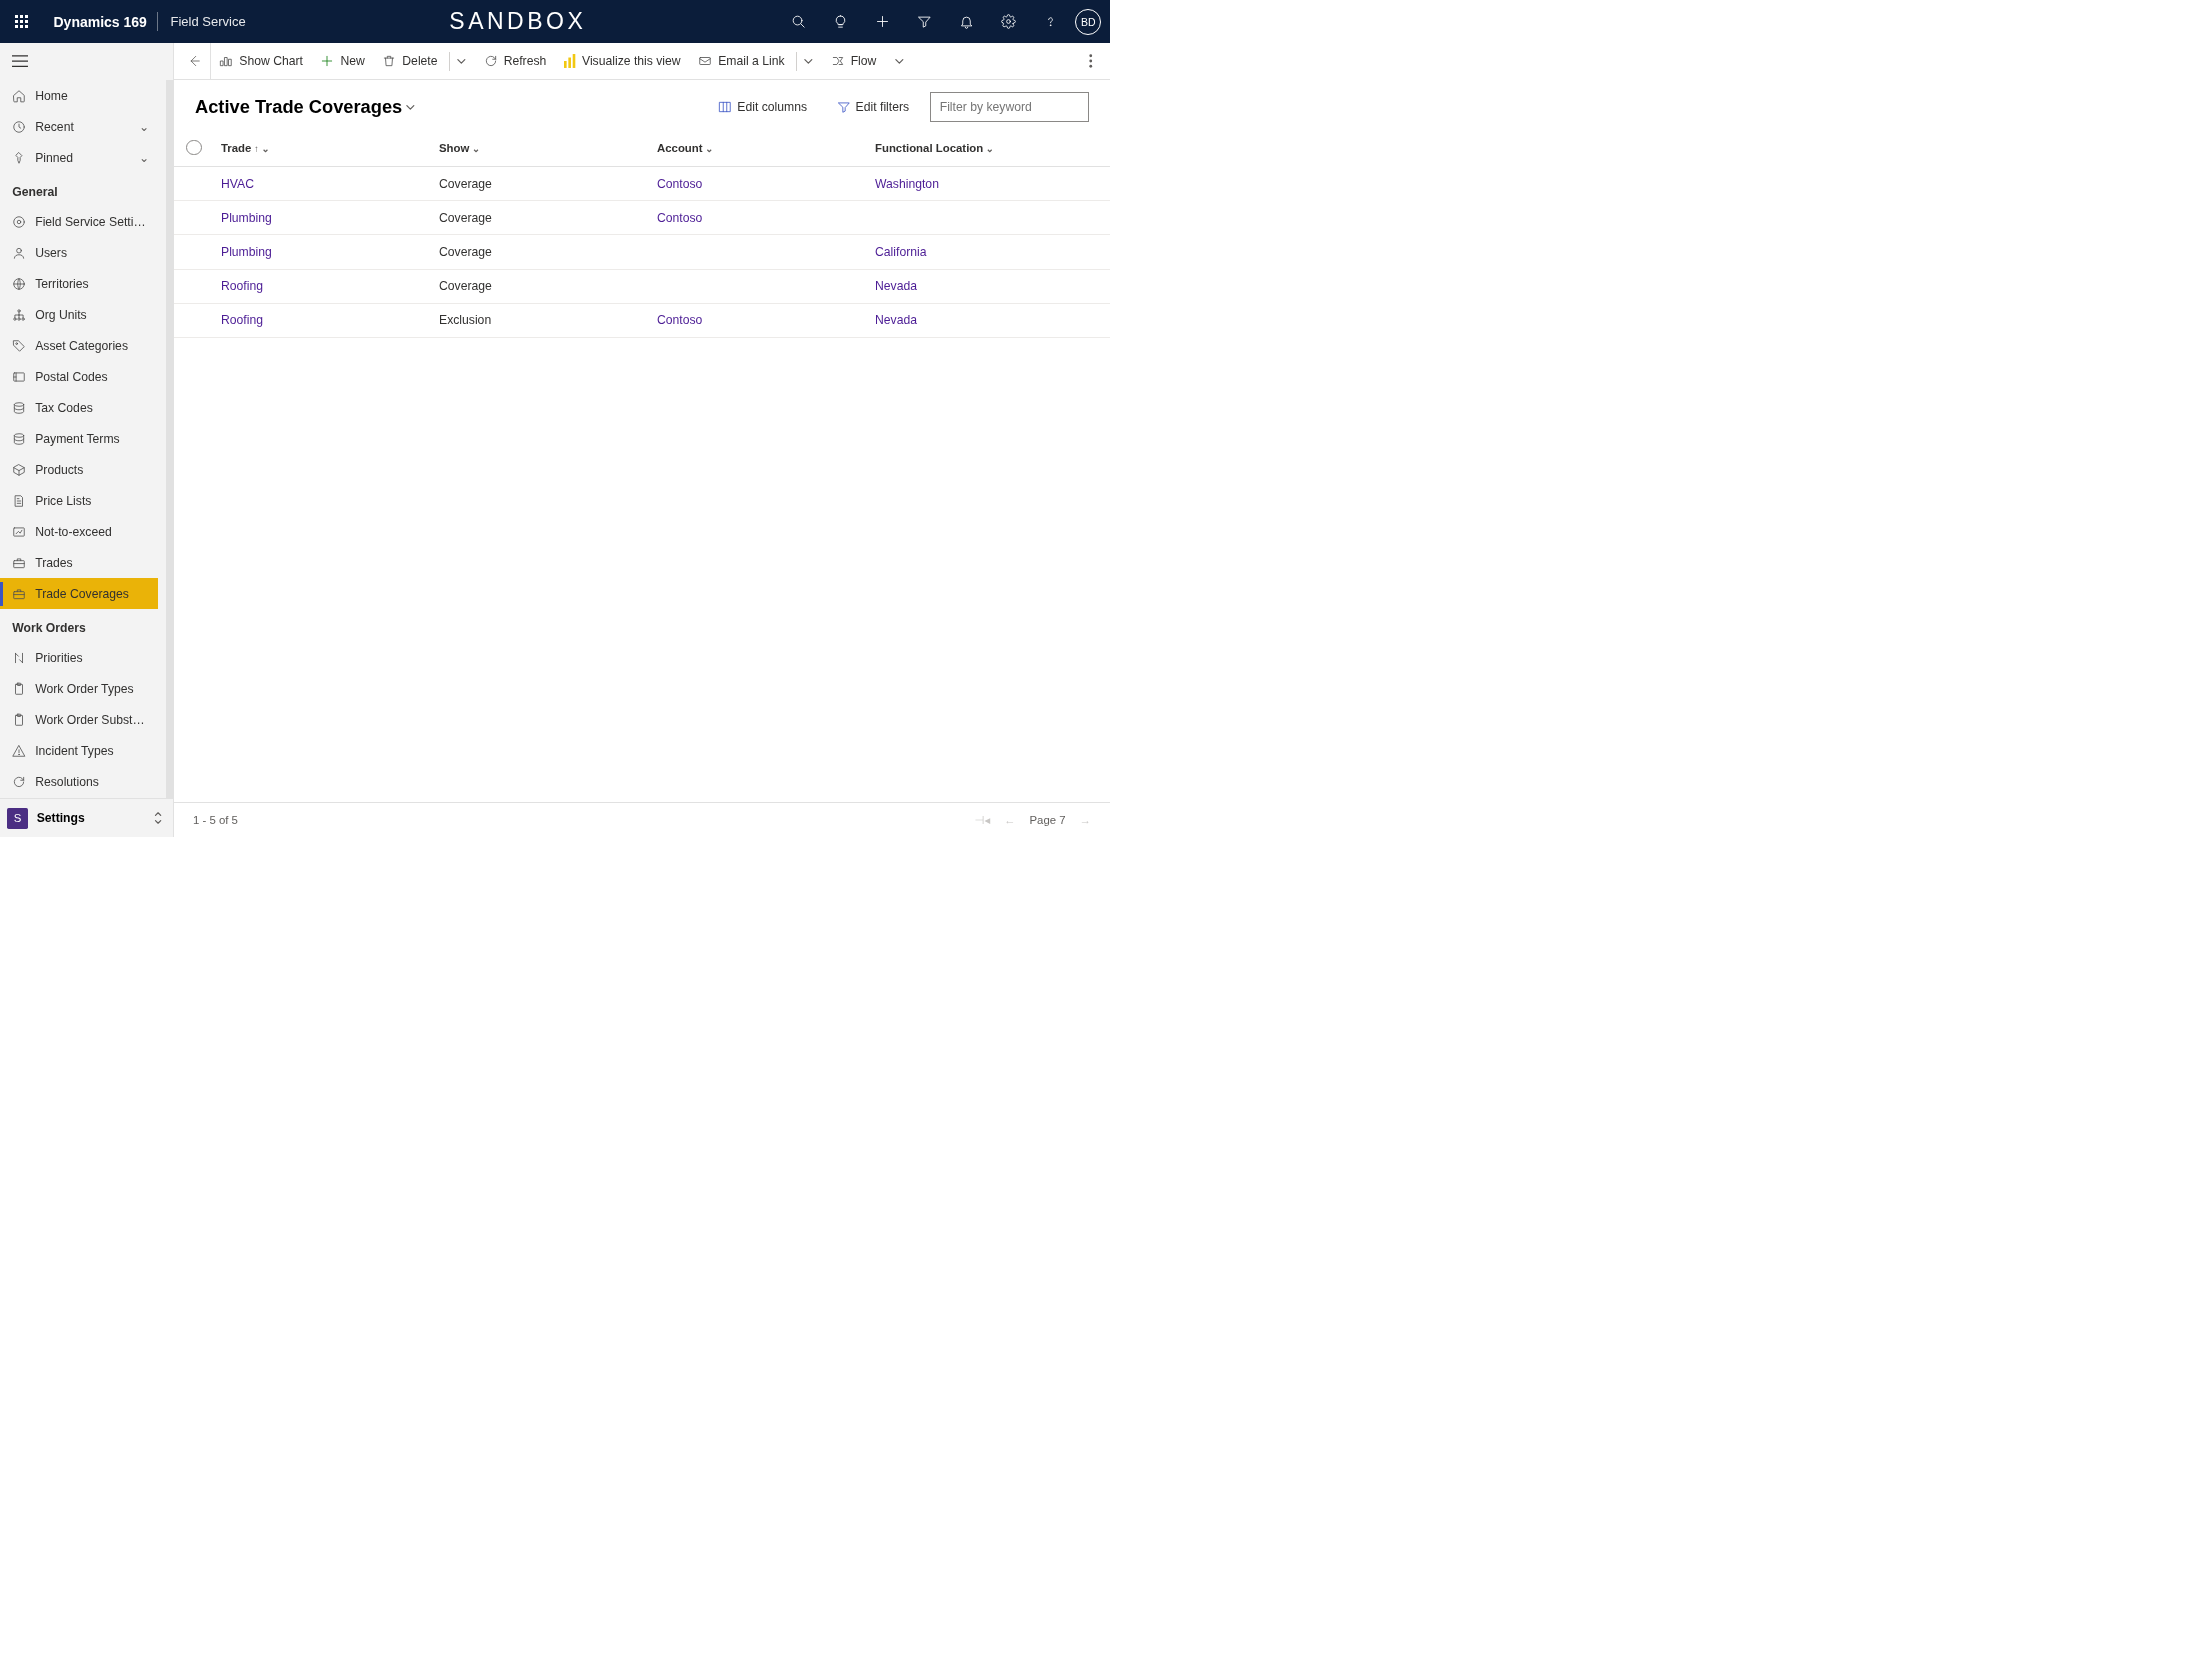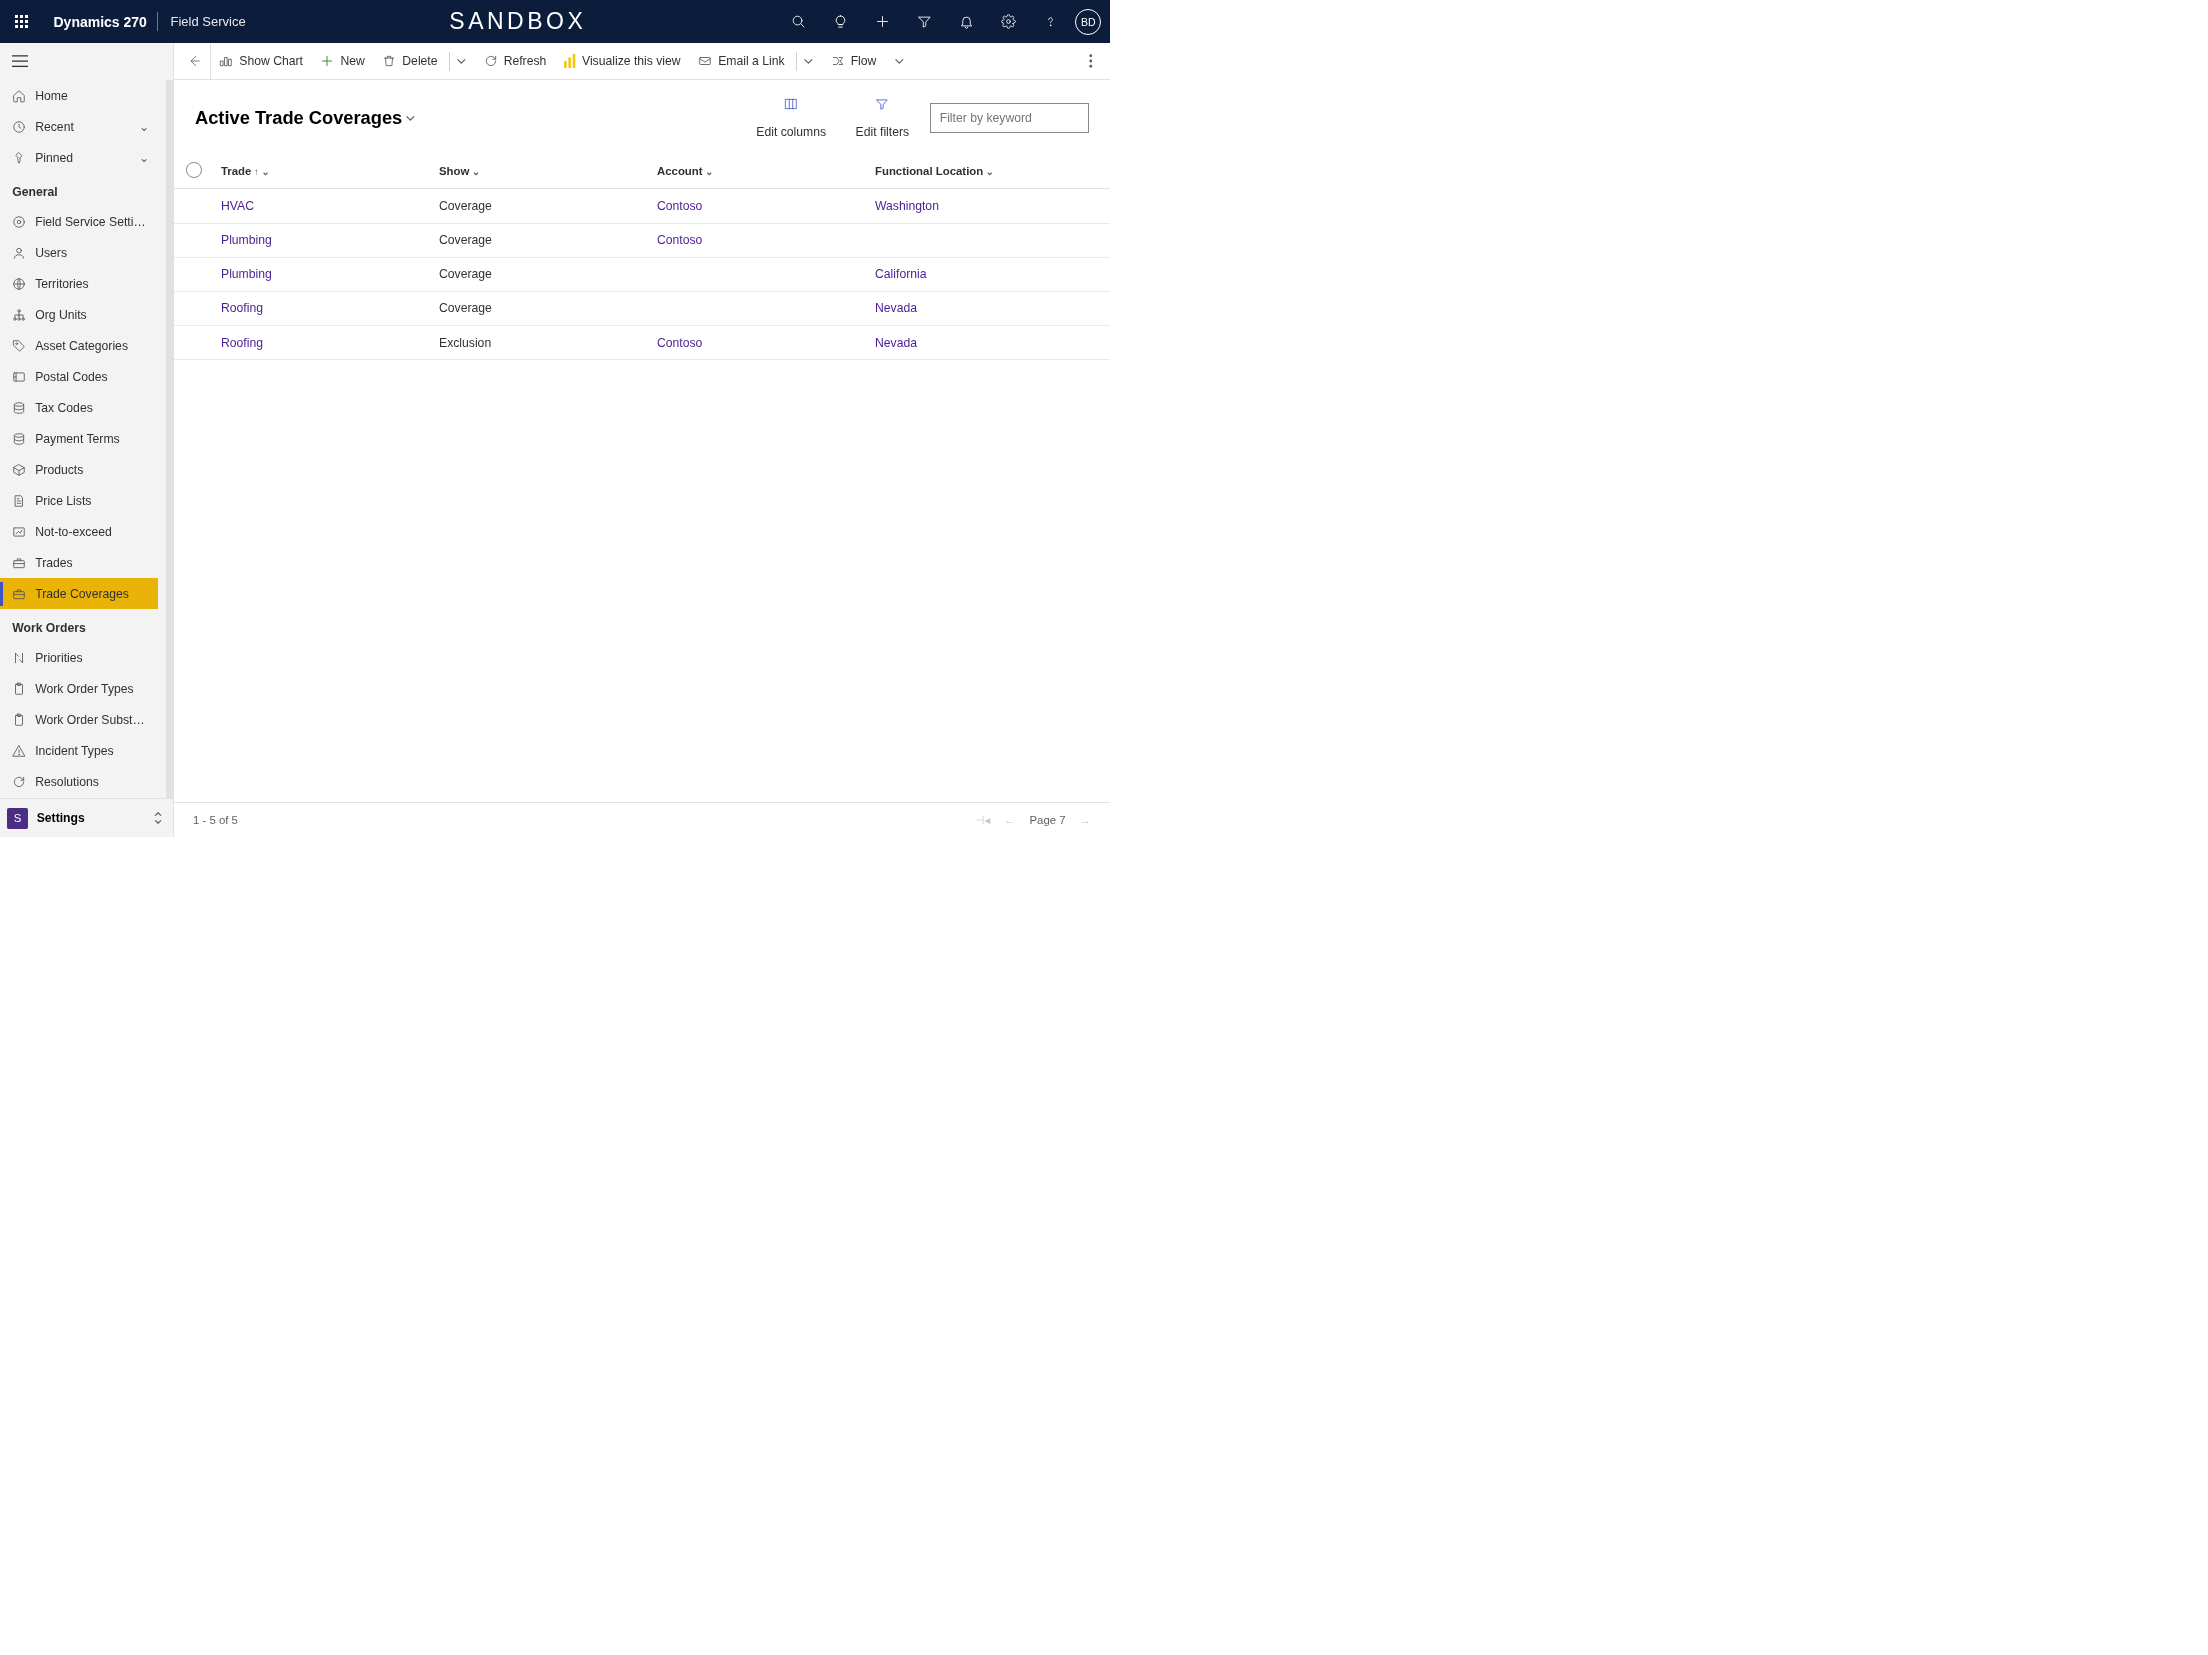--- a/index.html
+++ b/index.html
@@ -44,21 +44,21 @@
 .cmdbar { height: 37px; border-bottom: 0.9px solid #e1e1e1; display: flex; align-items: center; padding: 0 3.5px; }
 .cmdbar .back { width: 33px; height: 37px; display: flex; align-items: center; justify-content: center; border-right: 0.9px solid #e1e1e1; cursor: pointer; }
 .cmd { display: flex; align-items: center; height: 37px; padding: 0 8.7px; font-size: 12.2px; color: #323130; cursor: pointer; gap: 6.1px; }
 .cmd .sep { width: 0.9px; height: 19px; background: #d2d0ce; margin: 0 1.7px 0 5.2px; }
 .cmd .cicon { display: flex; align-items: center; }
 .cmdbar .overflow { margin-left: auto; width: 31px; display: flex; align-items: center; justify-content: center; cursor: pointer; }
 
 .viewhead { display: flex; align-items: center; padding: 12.2px 21px 8.7px 21px; gap: 12.2px; }
 .viewhead .title { font-size: 18.3px; font-weight: 600; color: #000000; display: flex; align-items: center; gap: 4px; }
 .viewhead .spacer { flex: 1; }
-.viewhead .vbtn { display: flex; align-items: center; gap: 14px; font-size: 12.2px; color: #323130; padding: 5.2px 8.7px; cursor: pointer; flex-direction: column; }
+.viewhead .vbtn { display: flex; align-items: center; gap: 5px; font-size: 12.2px; color: #323130; padding: 5.2px 8.7px; cursor: pointer; }
 .viewhead input.filter { height: 30px; width: 159px; border: 0.9px solid #8a8886; padding: 0 8.7px; font-size: 12.2px; }
 
 .grid { flex: 1; overflow: auto; }
 .grid table { width: 100%; border-collapse: collapse; }
 .grid th { text-align: left; font-size: 11.4px; font-weight: 600; color: #323130; padding: 8.7px 7px; border-bottom: 0.9px solid #e1e1e1; white-space: nowrap; }
 .grid th.sel, .grid td.sel { width: 40px; text-align: center; }
 .grid th .sort, .grid th .dd { color: #605e5c; font-size: 9.6px; margin-left: 2.6px; }
 .grid td { padding: 9.6px 7px; border-bottom: 0.9px solid #edebe9; font-size: 12.2px; color: #323130; }
 .grid td a { color: #4c1d95; text-decoration: none; }
 .selcircle { width: 15.7px; height: 15.7px; border: 0.9px solid #8a8886; border-radius: 50%; display: inline-block; }
@@ -82,21 +82,21 @@
         <span></span>
         <span></span>
         <span></span>
         <span></span>
         <span></span>
         <span></span>
         <span></span>
         <span></span>
       </div>
   </div>
-  <div class="brand">Dynamics 270</div>
+  <div class="brand">Dynamics 169</div>
   <div class="vsep"></div>
   <div class="appname">Field Service</div>
   <div class="center">SANDBOX</div>
   <div class="right">
     <div class="iconbtn">
         <svg width="15" height="15" viewBox="0 0 24 24">
           <circle cx="10.5" cy="10.5" r="7"></circle>
           <line x1="21" y1="21" x2="16" y2="16"></line>
         </svg>
       </div>

